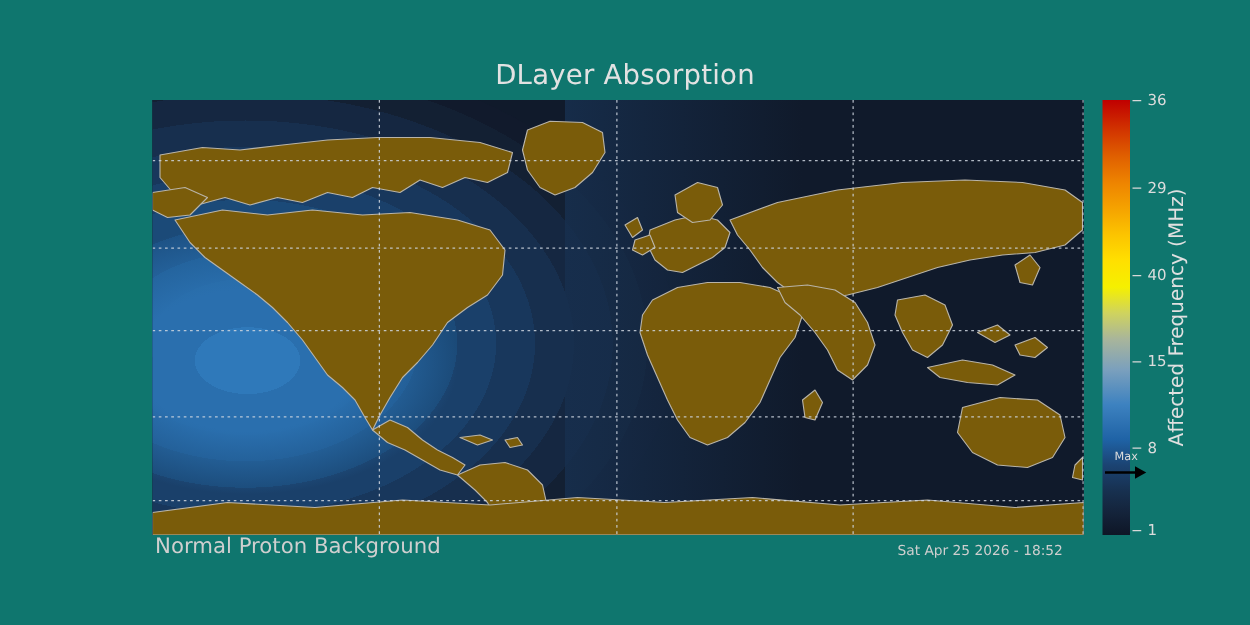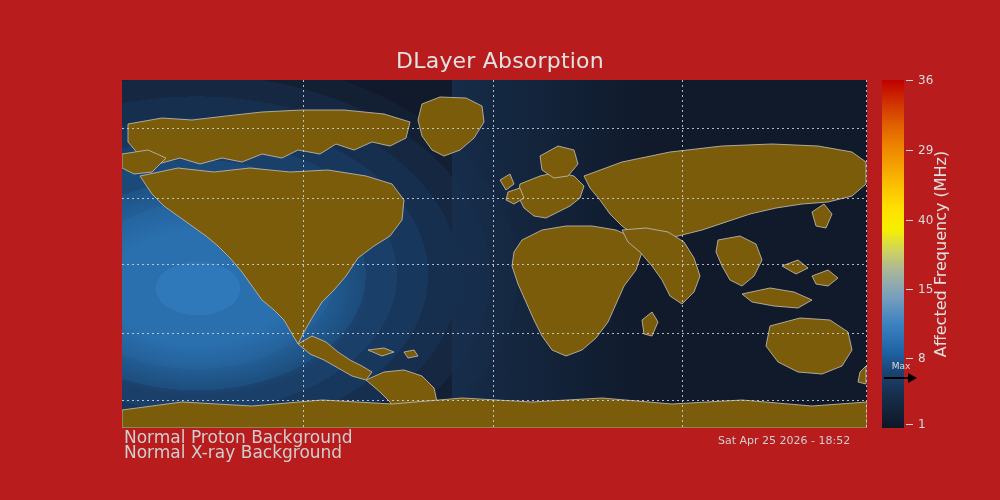--- a/index.html
+++ b/index.html
@@ -1,21 +1,21 @@
 <!DOCTYPE html>
 <html><head>
 <meta charset="utf-8">
 <style>
   html,body{margin:0;padding:0;background:#0d0d0d;}
   body{
     width:1000px;height:500px;overflow:hidden;position:relative;
     font-family:"DejaVu Sans","Liberation Sans",sans-serif;
     color:#d8d8d8;
   }
-  .root{position:absolute;inset:0;background:#b91c1c;}
+  .root{position:absolute;inset:0;background:#0f766e;}
 
   
   .title{
     position:absolute;left:0;top:48px;width:1000px;text-align:center;
     font-size:22px;color:#e2e2e2;letter-spacing:.2px;
   }
 
   
   .map{
     position:absolute;left:122px;top:80px;width:745px;height:348px;
@@ -202,17 +202,16 @@
   <div class="maxmark">
     <div class="lbl">Max</div>
     <div class="arr">
       <span class="shaft"></span>
         <span class="head"></span>
     </div>
   </div>
 
   <div class="status">
     <div>Normal Proton Background</div>
-    <div>Normal X-ray Background</div>
   </div>
 
   <div class="stamp">Sat Apr 25 2026 - 18:52</div>
 </div>
 
 </body></html>

